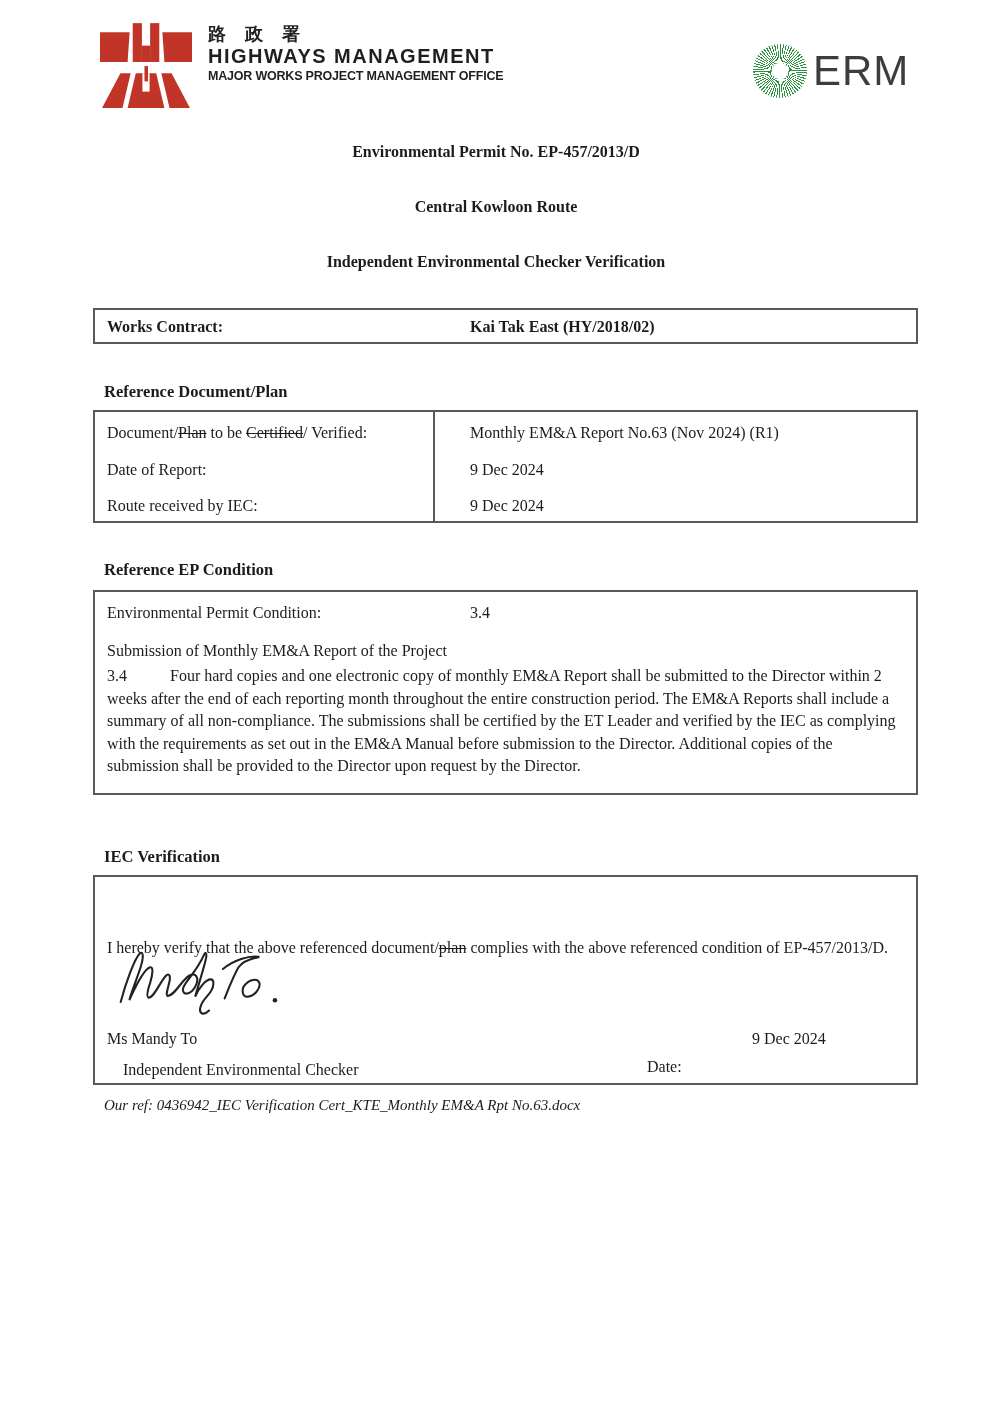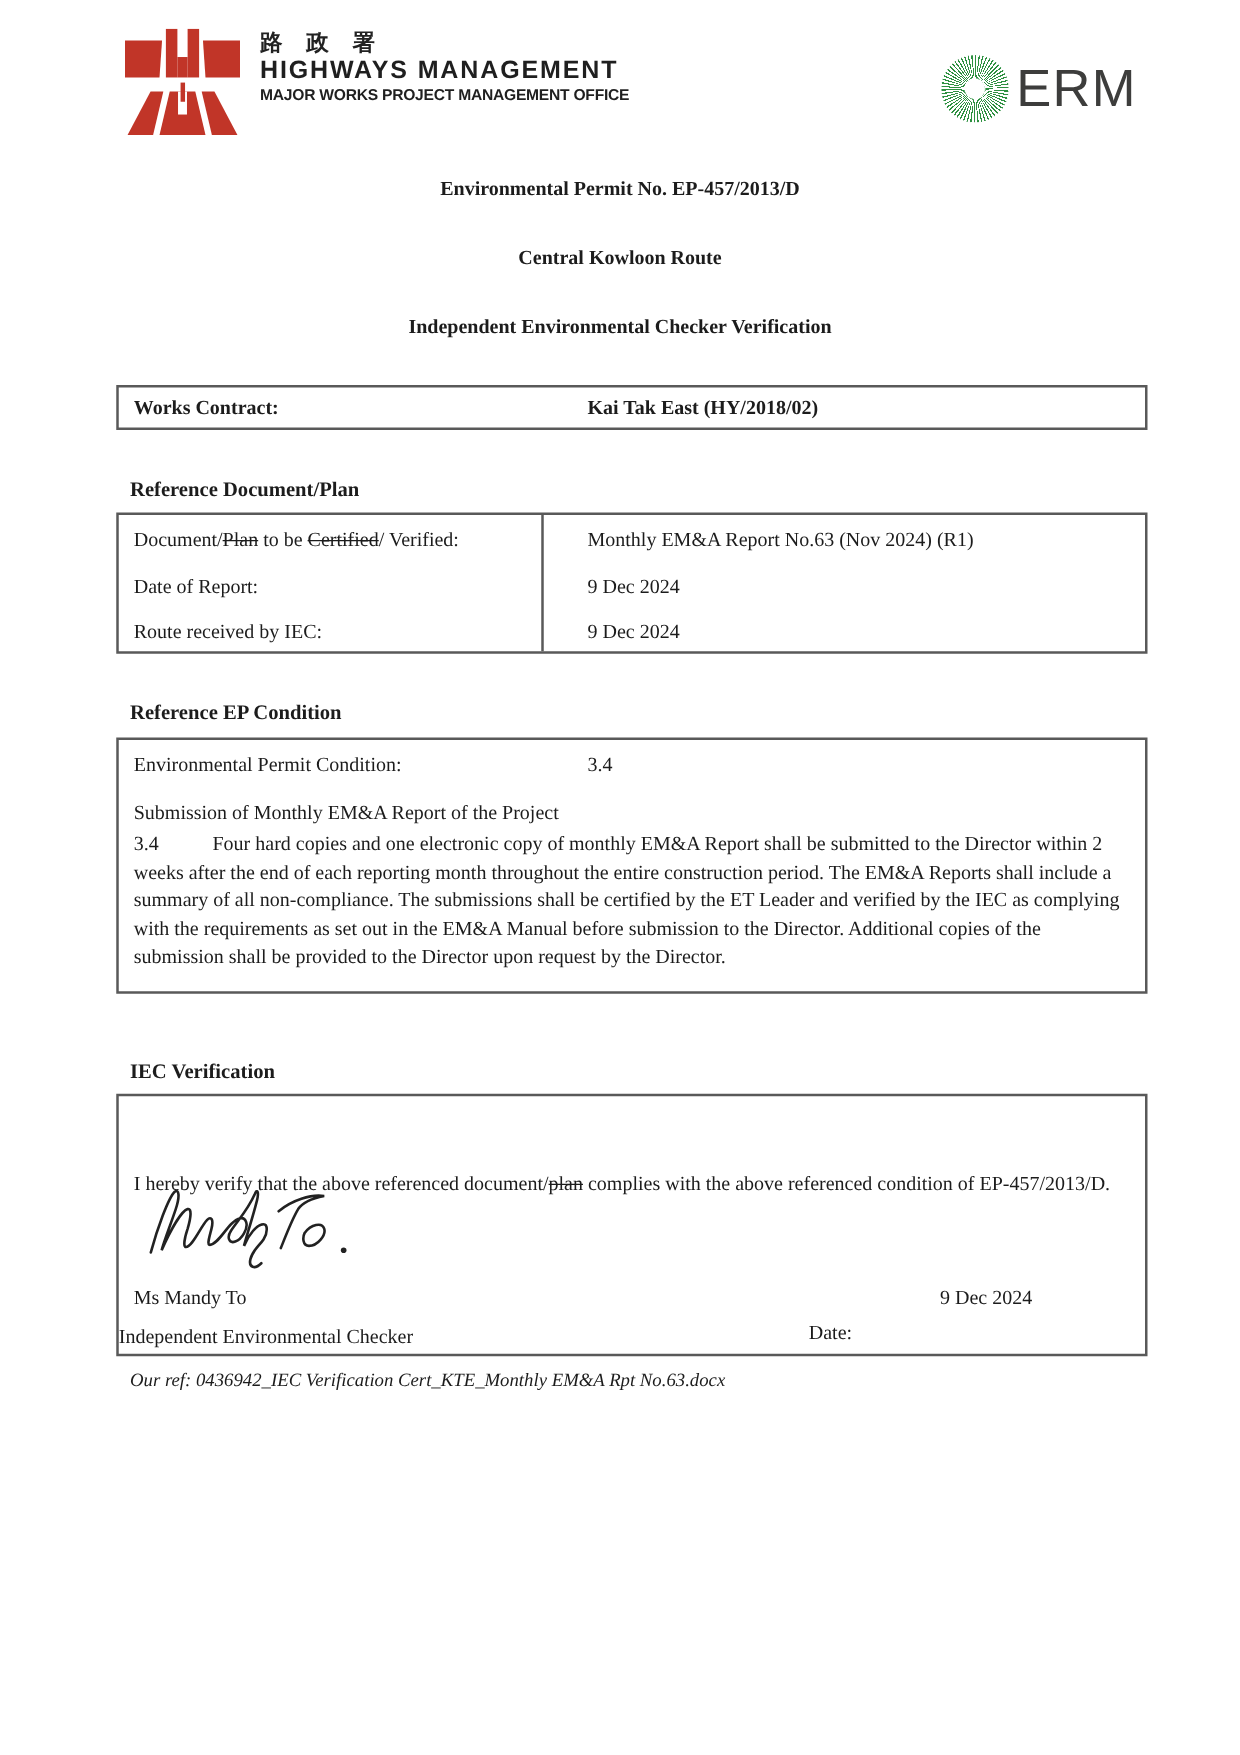--- a/index.html
+++ b/index.html
@@ -64,21 +64,21 @@
   .ep-clause { position:absolute; left:12px; top:73px; width:800px; font-size:16px; line-height:22.5px; text-align:left; }
   .clause-no { display:inline-block; width:63px; }
 
   .heading-iec { top:847px; }
   .box-iec { top:875px; height:210px; }
   .iec-statement { position:absolute; left:12px; top:12px; width:798px; font-size:16px; line-height:22.5px;margin-top:48px; }
   .signature { position:absolute; left:12px; top:66px; width:270px; height:78px; }
   .iec-name  { position:absolute; left:12px; top:153px; font-size:16px; }
   .iec-date-label { position:absolute; left:552px; top:153px; font-size:16px;margin-top:28px; }
   .iec-date-value { position:absolute; left:657px; top:153px; font-size:16px; }
-  .iec-title { position:absolute; left:0; top:184px; font-size:16px; }
+  .iec-title { position:absolute; left:28px; top:184px; font-size:16px; }
 
   .our-ref { position:absolute; left:104px; top:1097px; font-size:15px; font-style:italic; }
 </style>
 </head>
 <body>
 
 <div class="page">
 
   <div class="hyd-block">
     <svg class="hyd-logo" viewBox="0 0 90 88">

